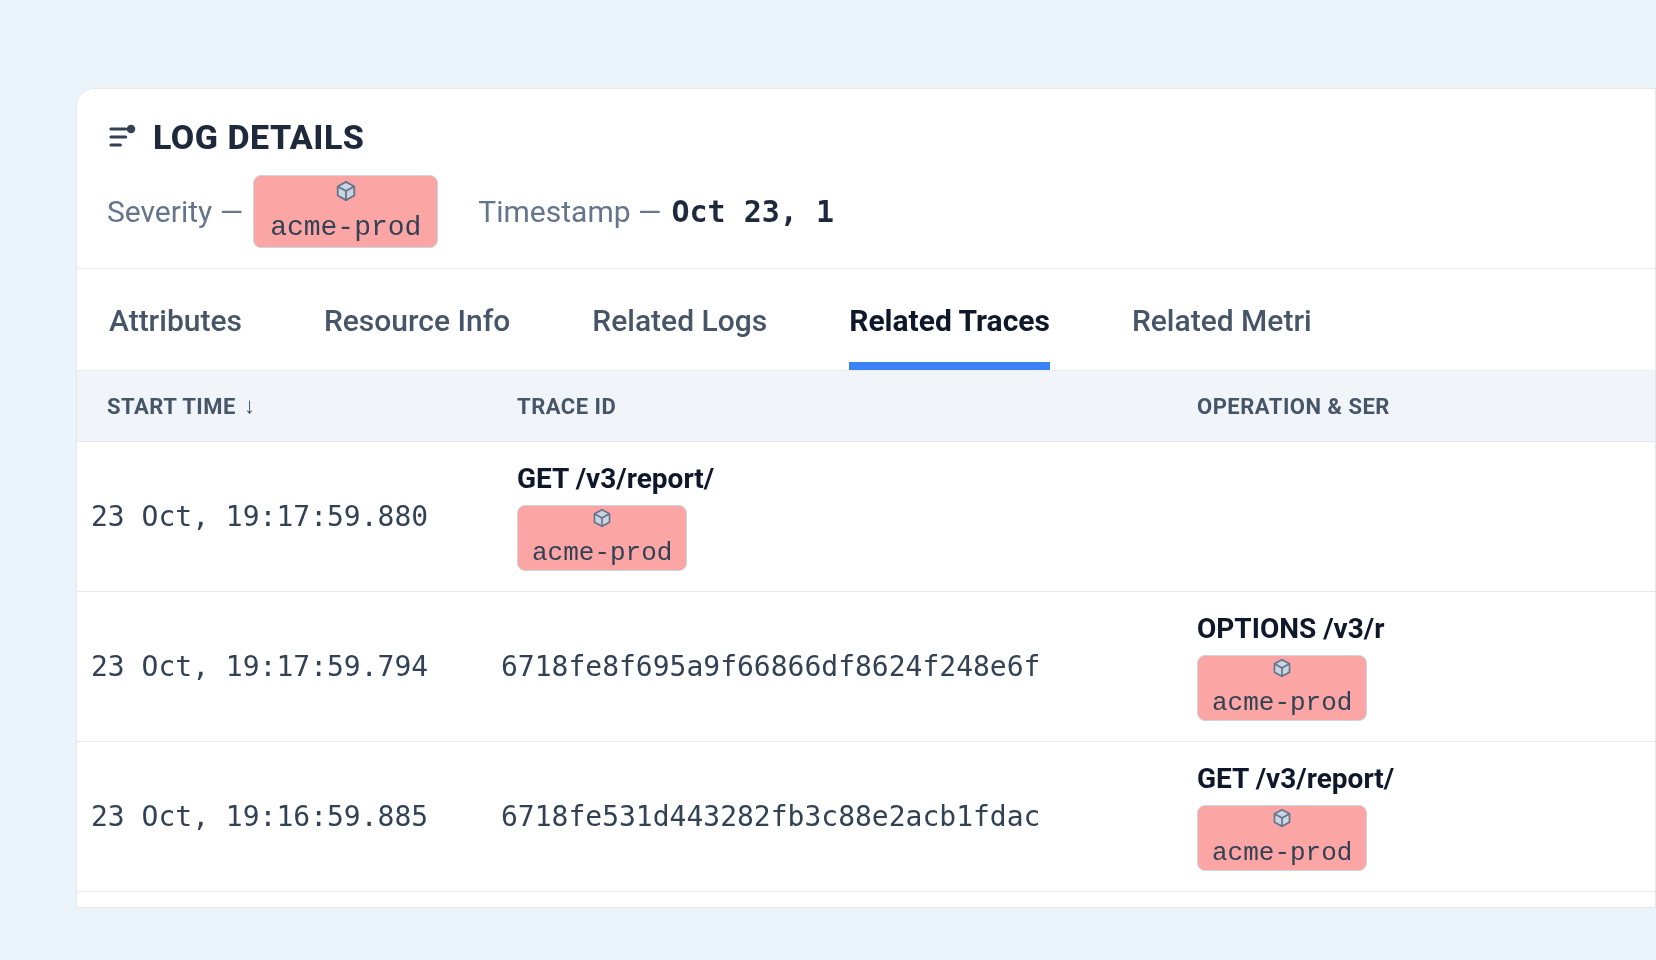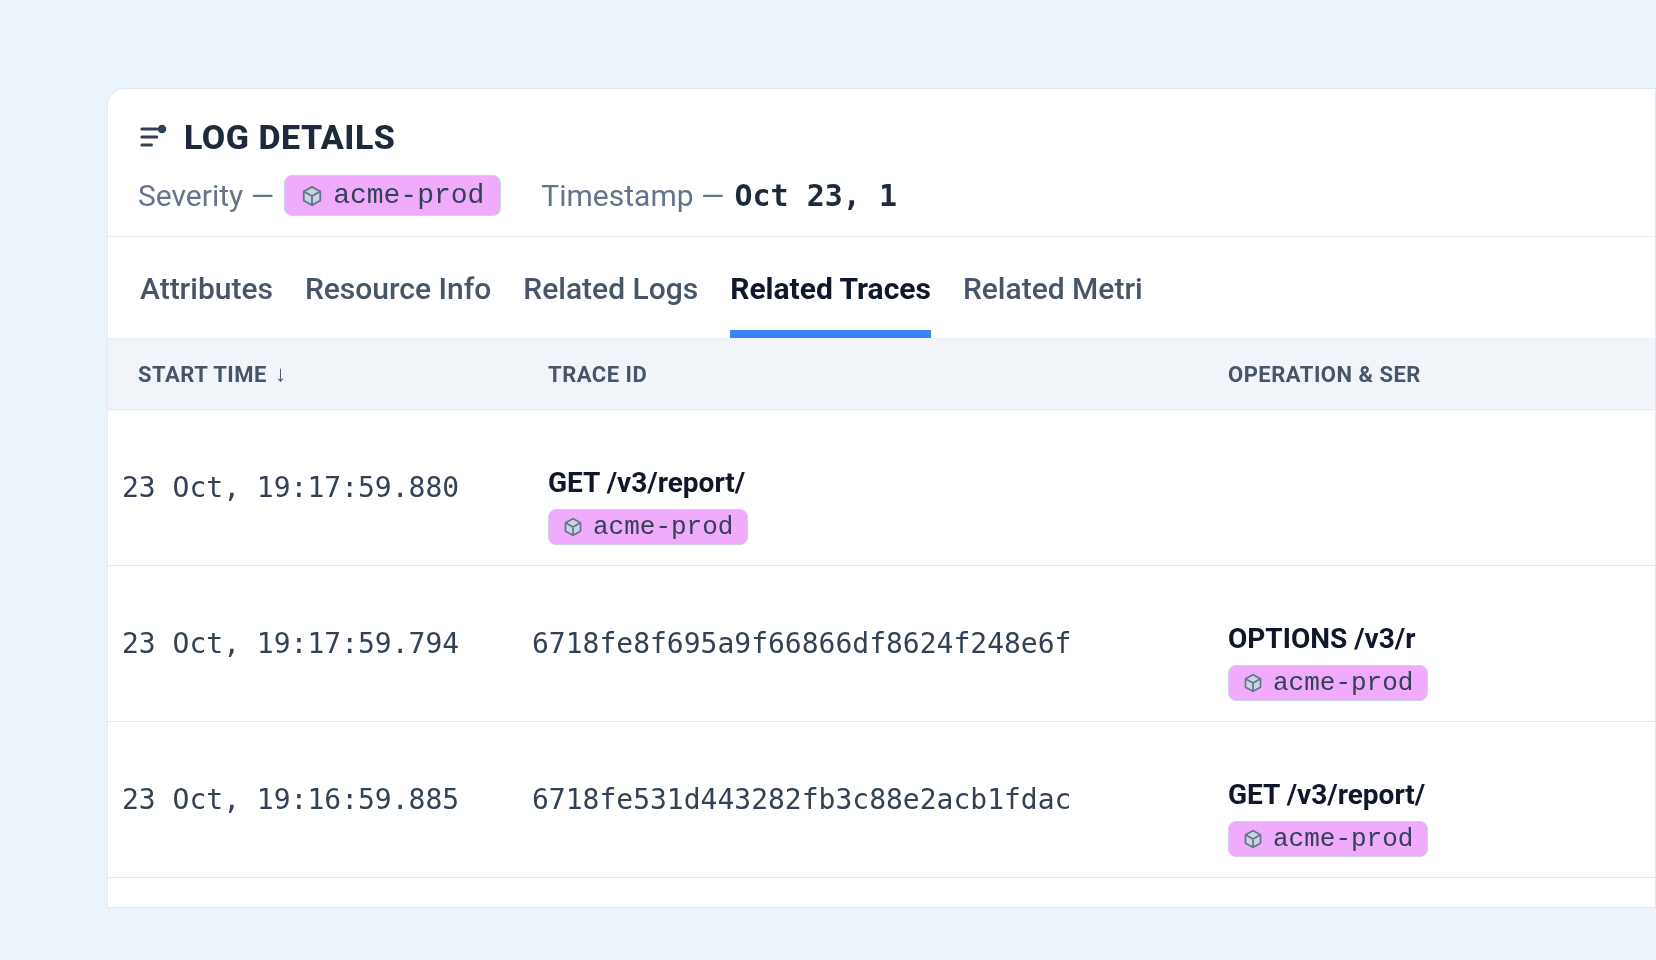--- a/index.html
+++ b/index.html
@@ -6,21 +6,21 @@
   body {
     font-family: -apple-system, BlinkMacSystemFont, "Segoe UI", Roboto, Helvetica, Arial, sans-serif;
     background: #ebf3fb;
     color: #1e293b;
     width: 1656px;
     height: 960px;
     overflow: hidden;
   }
   .panel {
     position: absolute;
-    left: 107px;
+    left: 76px;
     top: 88px;
     right: 0;
     background: #fff;
     border: 1px solid #e2e8f0;
     border-radius: 18px 0 0 0;
     padding: 0;
     min-height: 820px;
   }
   .header {
     padding: 28px 30px 20px 30px;
@@ -57,21 +57,22 @@
   .chip {
     display: inline-flex;
     align-items: center;
     gap: 10px;
     border: 1.5px solid #cbd5e1;
     border-radius: 8px;
     padding: 4px 16px;
     font-family: ui-monospace, SFMono-Regular, Menlo, Consolas, "Liberation Mono", monospace;
     font-size: 28px;
     color: #334155;
-    background: #f0abfc;
+    background: #fca5a5;
+    flex-direction: column;
   }
   .chip-small {
     font-size: 26px;
     padding: 2px 14px;
   }
   .cube-icon { display: inline-flex; color: #64748b; }
   .severity-badge {
     display: inline-flex;
     align-items: center;
     border: 1.5px solid #34d399;
@@ -84,21 +85,21 @@
     font-weight: 500;
   }
   .ts-value {
     font-family: ui-monospace, SFMono-Regular, Menlo, Consolas, monospace;
     color: #1e293b;
     font-weight: 700;
     font-size: 30px;
   }
   .tabs {
     display: flex;
-    gap: 32px;
+    gap: 82px;
     padding: 0 32px;
     border-bottom: 1px solid #e8edf3;
     font-size: 30px;
     white-space: nowrap;
   }
   .tab {
     padding: 34px 0 24px 0;
     color: #475569;
     cursor: pointer;
     font-weight: 500;
@@ -143,21 +144,20 @@
     display: flex;
     align-items: center;
   }
   .td.opcol {
     flex-direction: column;
     align-items: flex-start;
     justify-content: flex-end;
     gap: 10px;
     padding: 20px 30px;
     font-family: -apple-system, BlinkMacSystemFont, "Segoe UI", Roboto, Helvetica, Arial, sans-serif;
-    margin-top: 36px;
   }
   .op {
     font-weight: 700;
     color: #0f172a;
     font-size: 28px;
   }
   .sort-arrow { font-size: 22px; }
 </style>
 </head>
 <body>

